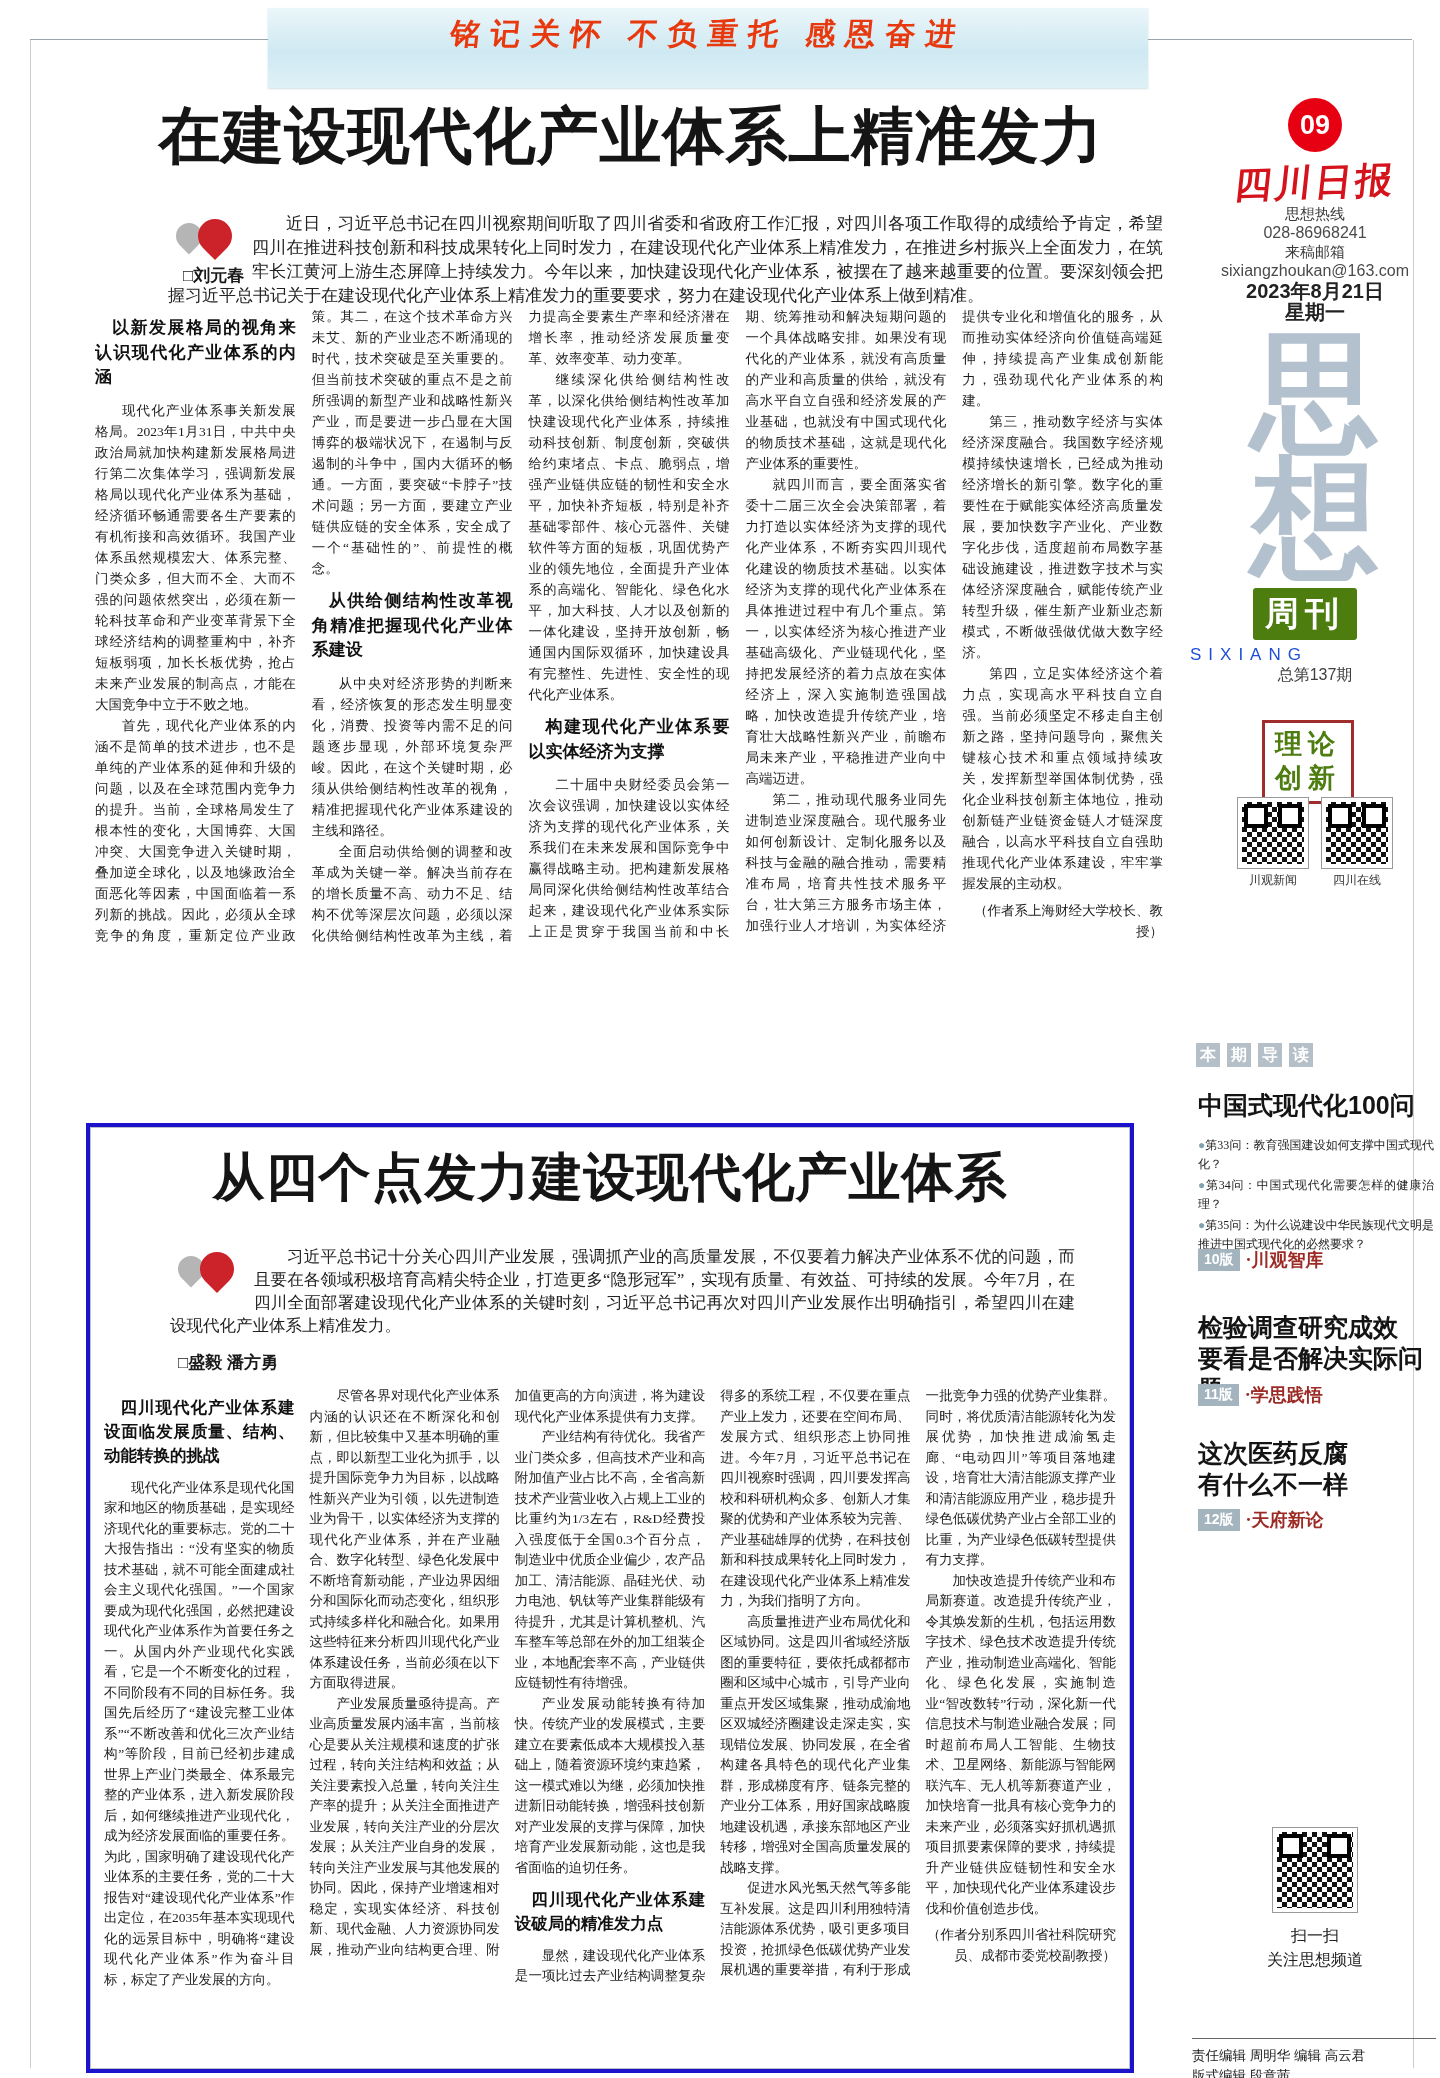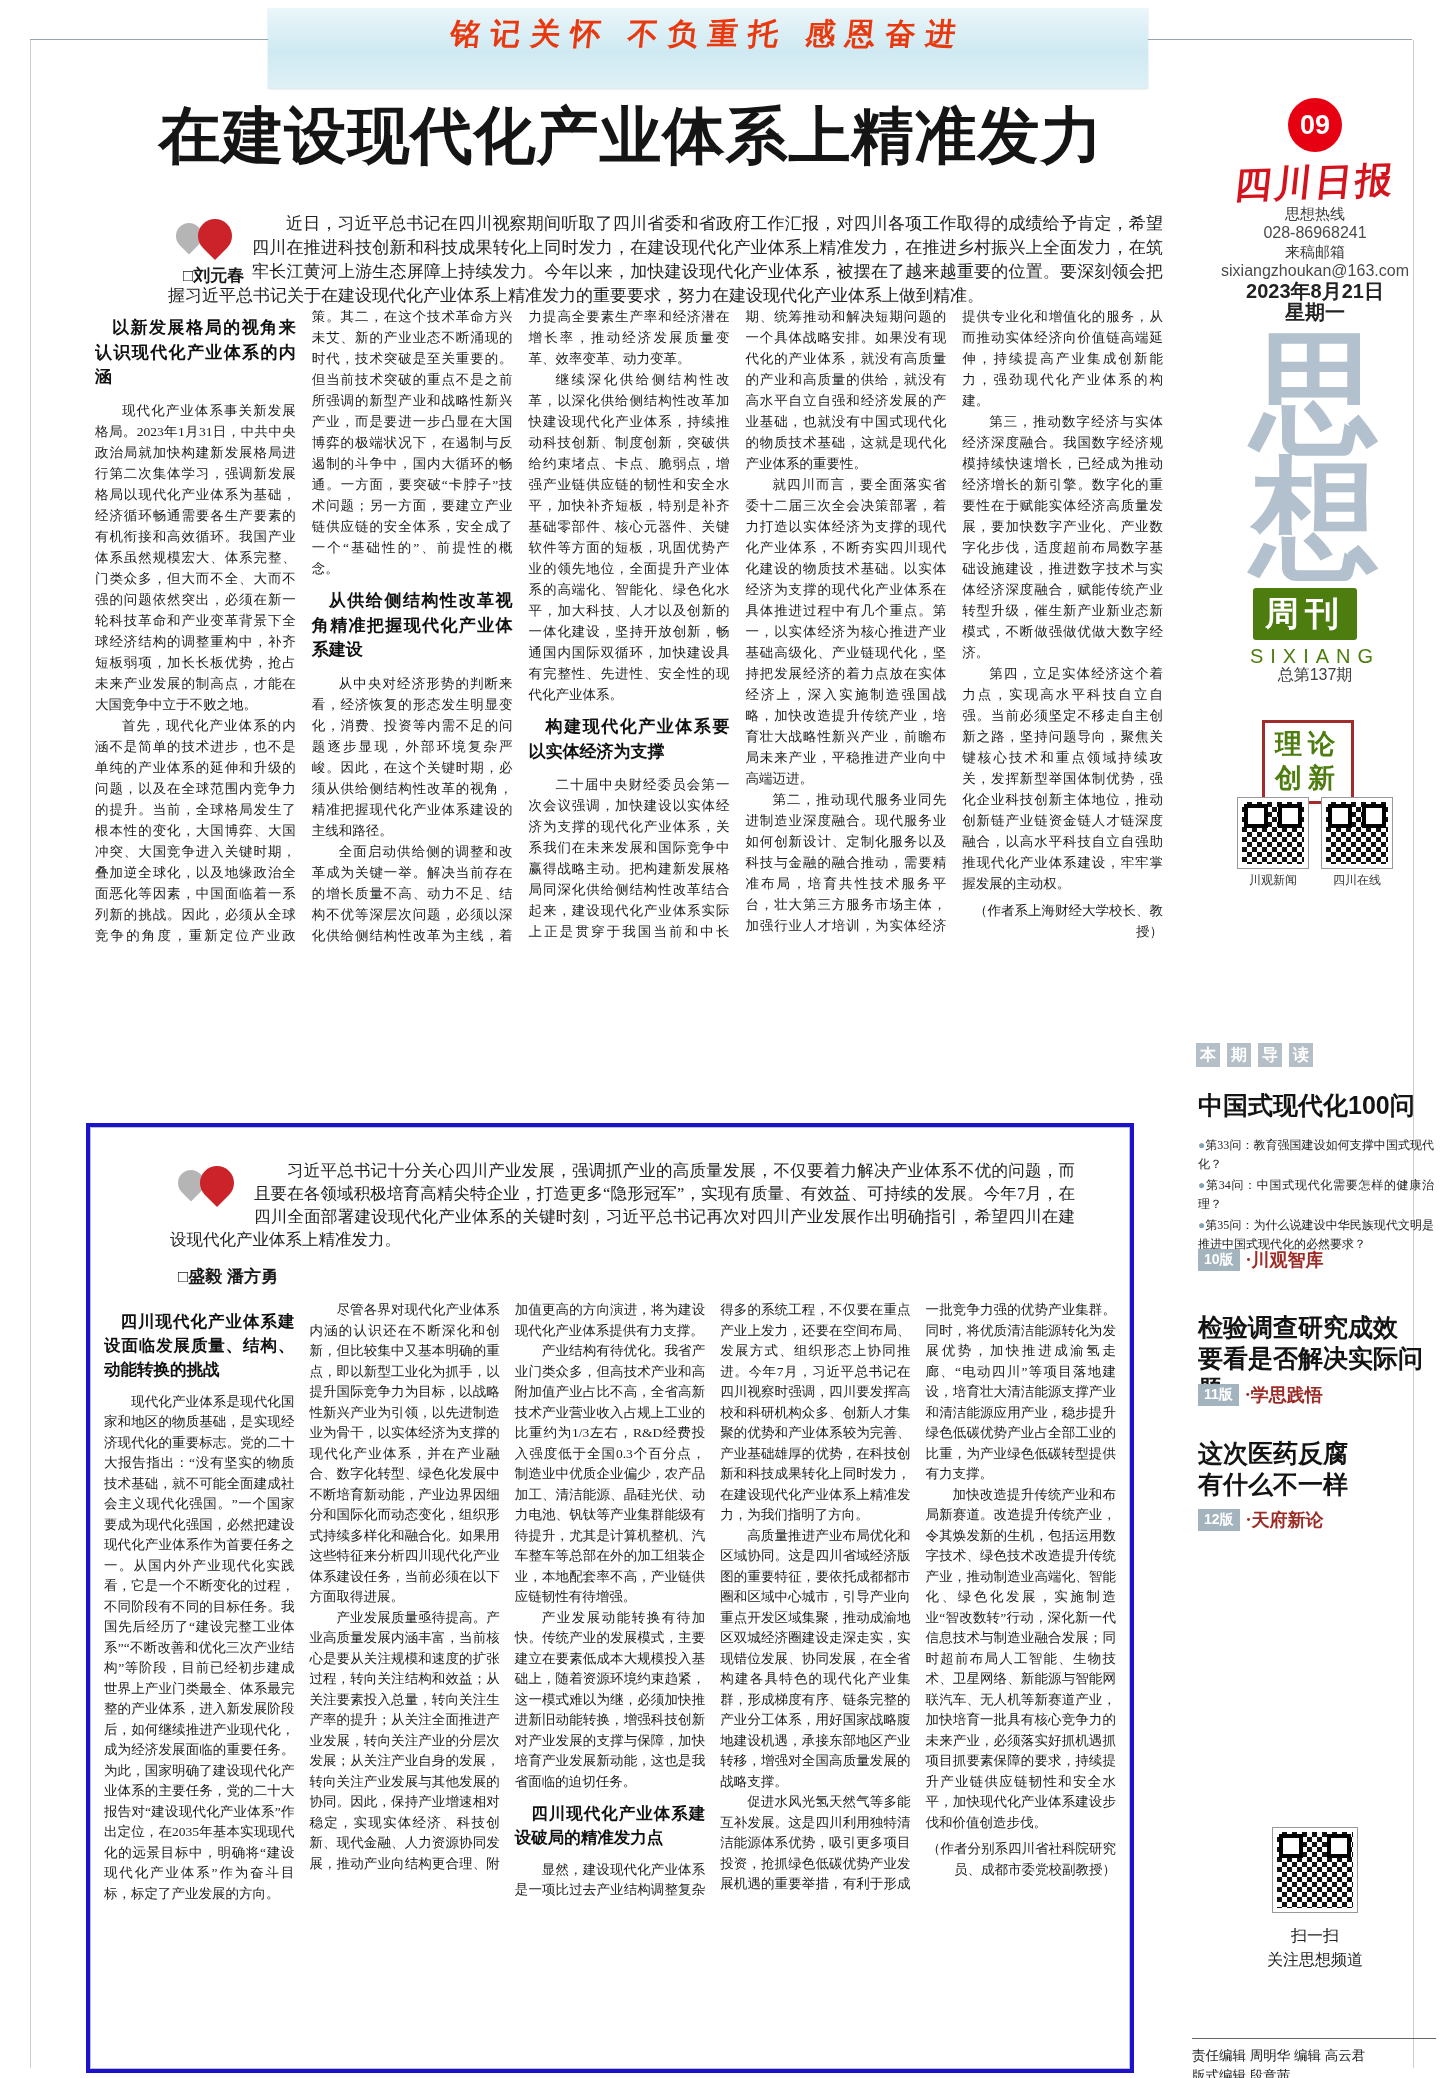--- a/index.html
+++ b/index.html
@@ -68,22 +68,22 @@
   .contact { position:absolute; left:0; top:204px; width:250px; text-align:center;
              color:#3a3a3a; font-size:15px; line-height:19px; }
   .contact .num { font-size:16px; color:#4a4a4a; }
   .contact .date { font-weight:bold; color:#222; font-size:20px; margin-top:2px; }
   .weekly-char { position:absolute; left:0; width:250px; text-align:center;
                  font-family:"Liberation Serif", serif; font-weight:bold; color:#b2c1cd;
                  font-size:128px; line-height:1; }
   .weekly-badge { position:absolute; left:63px; top:588px; background:#4d7c0f; color:#fff;
                   font-family:"Liberation Serif", serif; font-weight:bold; font-size:34px;
                   padding:3px 12px; letter-spacing:6px; border-radius:3px; }
-  .weekly-en { position:absolute; left:0; top:645px; width:250px; text-align:center;
-               color:#4d7c0f; font-size:20px; letter-spacing:7px; }
+  .weekly-en { position:absolute; left:0; top:645px; width:250px; text-align:left;
+               color:#1d4ed8; font-size:17px; letter-spacing:7px; }
   .issue { position:absolute; left:0; top:665px; width:250px; text-align:center;
            color:#404040; font-size:16px; }
   .seal { position:absolute; left:72px; top:720px; border:3px solid #a12c2c; color:#4d7c0f;
           font-family:"Liberation Serif", serif; font-weight:bold; font-size:27px; line-height:1.25;
           padding:5px 10px; text-align:center; letter-spacing:6px; }
   .qr-row { position:absolute; left:18px; top:798px; width:214px; display:flex; gap:14px; justify-content:center; }
   .qr-cell { text-align:center; }
   .qr { width:70px; height:70px; border:4px solid #fff; outline:1px solid #999;
         background-image:repeating-conic-gradient(#111 0% 25%, #fff 0% 50%);
         background-size:10px 10px; position:relative; }
@@ -153,20 +153,21 @@
         <p>二十届中央财经委员会第一次会议强调，加快建设以实体经济为支撑的现代化产业体系，关系我们在未来发展和国际竞争中赢得战略主动。把构建新发展格局同深化供给侧结构性改革结合起来，建设现代化产业体系实际上正是贯穿于我国当前和中长期、统筹推动和解决短期问题的一个具体战略安排。如果没有现代化的产业体系，就没有高质量的产业和高质量的供给，就没有高水平自立自强和经济发展的产业基础，也就没有中国式现代化的物质技术基础，这就是现代化产业体系的重要性。</p>
         <p>就四川而言，要全面落实省委十二届三次全会决策部署，着力打造以实体经济为支撑的现代化产业体系，不断夯实四川现代化建设的物质技术基础。以实体经济为支撑的现代化产业体系在具体推进过程中有几个重点。第一，以实体经济为核心推进产业基础高级化、产业链现代化，坚持把发展经济的着力点放在实体经济上，深入实施制造强国战略，加快改造提升传统产业，培育壮大战略性新兴产业，前瞻布局未来产业，平稳推进产业向中高端迈进。</p>
         <p>第二，推动现代服务业同先进制造业深度融合。现代服务业如何创新设计、定制化服务以及科技与金融的融合推动，需要精准布局，培育共性技术服务平台，壮大第三方服务市场主体，加强行业人才培训，为实体经济提供专业化和增值化的服务，从而推动实体经济向价值链高端延伸，持续提高产业集成创新能力，强劲现代化产业体系的构建。</p>
         <p>第三，推动数字经济与实体经济深度融合。我国数字经济规模持续快速增长，已经成为推动经济增长的新引擎。数字化的重要性在于赋能实体经济高质量发展，要加快数字产业化、产业数字化步伐，适度超前布局数字基础设施建设，推进数字技术与实体经济深度融合，赋能传统产业转型升级，催生新产业新业态新模式，不断做强做优做大数字经济。</p>
         <p>第四，立足实体经济这个着力点，实现高水平科技自立自强。当前必须坚定不移走自主创新之路，坚持问题导向，聚焦关键核心技术和重点领域持续攻关，发挥新型举国体制优势，强化企业科技创新主体地位，推动创新链产业链资金链人才链深度融合，以高水平科技自立自强助推现代化产业体系建设，牢牢掌握发展的主动权。</p>
       </div>
     <p class="author-note">（作者系上海财经大学校长、教授）</p>
   </div>
 
   <div class="blue-box">
+    <h2 class="headline-2">从四个点发力建设现代化产业体系</h2>
     <div class="lead-block-2">
       <span class="quote-icon">
         <span class="pin gray"></span>
         <span class="pin red"></span>
       </span>
       <div class="lead-text">习近平总书记十分关心四川产业发展，强调抓产业的高质量发展，不仅要着力解决产业体系不优的问题，而且要在各领域积极培育高精尖特企业，打造更多“隐形冠军”，实现有质量、有效益、可持续的发展。今年7月，在四川全面部署建设现代化产业体系的关键时刻，习近平总书记再次对四川产业发展作出明确指引，希望四川在建设现代化产业体系上精准发力。</div>
     </div>
     <div class="byline-bottom">□盛毅 潘方勇</div>
     <div class="bottom-body article-body">
       <h3>四川现代化产业体系建设面临发展质量、结构、动能转换的挑战</h3>

